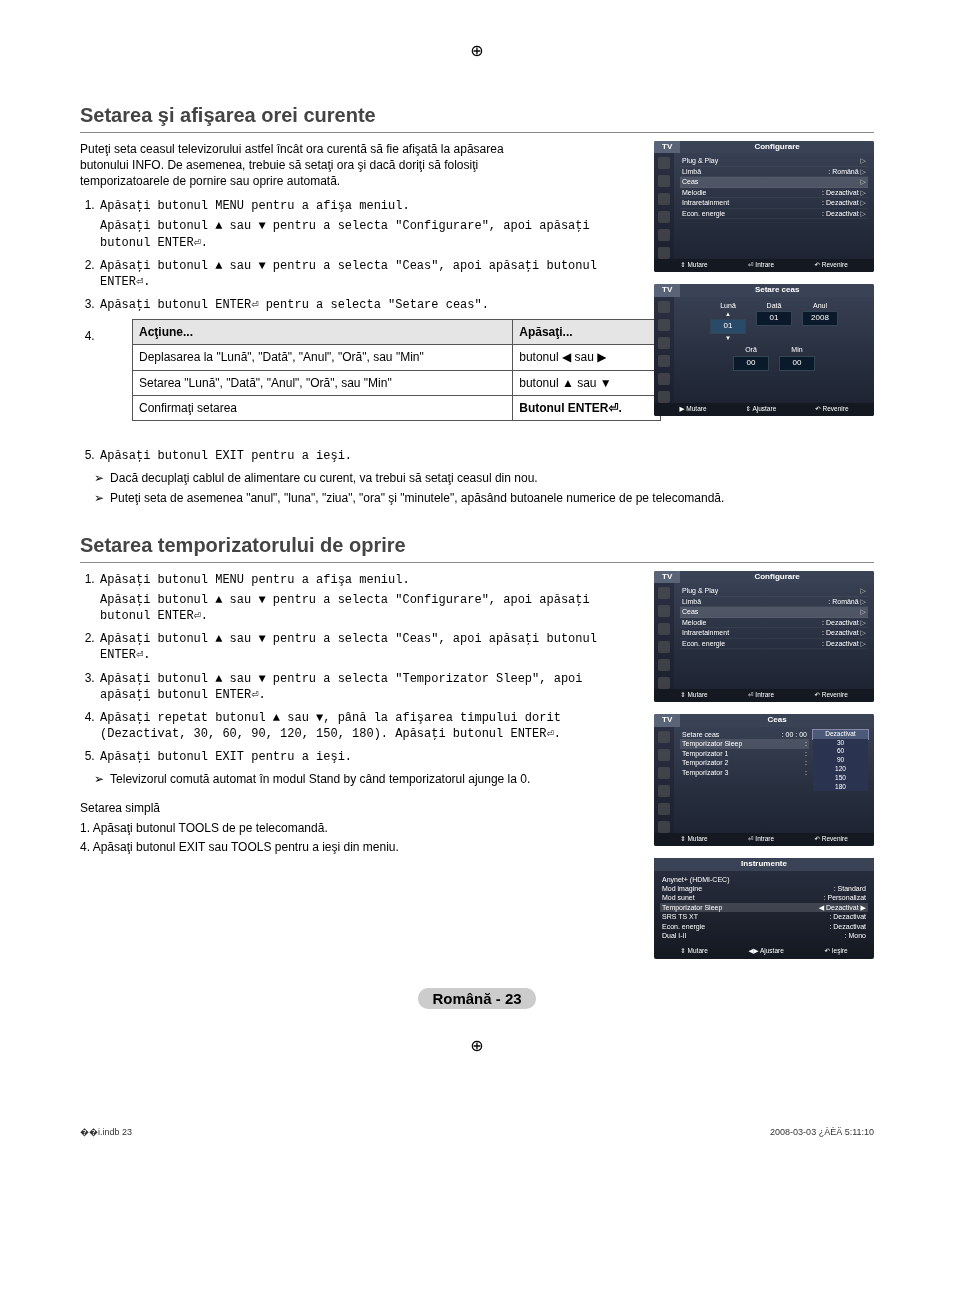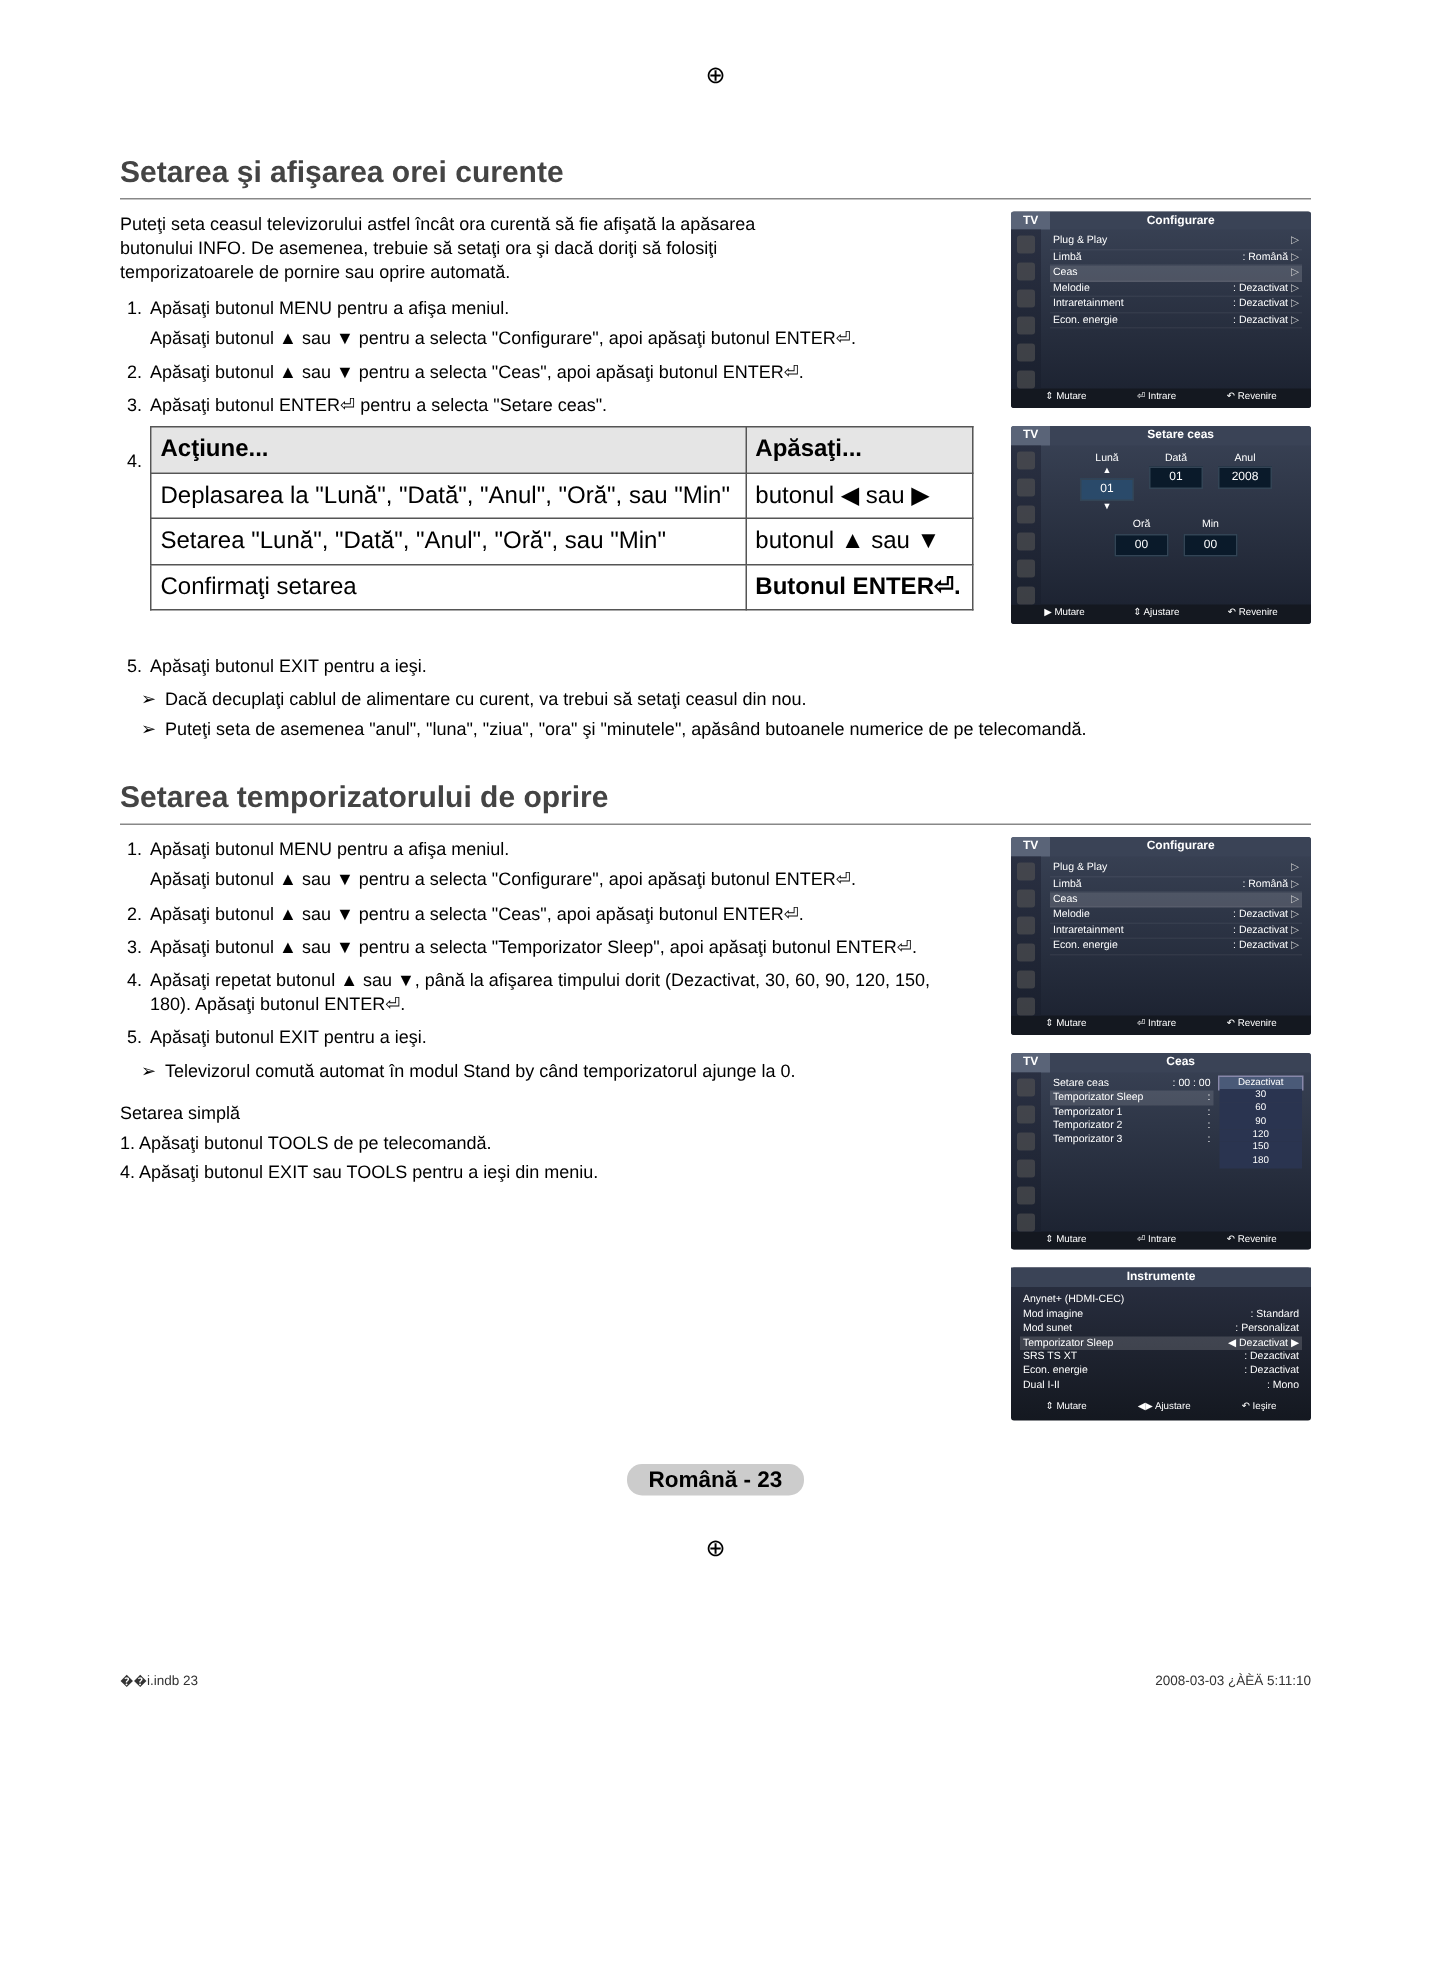--- a/index.html
+++ b/index.html
@@ -2,27 +2,27 @@
 <html><head>
 <meta charset="utf-8">
 <style>
   * { box-sizing: border-box; margin: 0; padding: 0; }
   body { font-family: Arial, Helvetica, sans-serif; background: #fff; color: #000; width: 954px; margin: 0 auto; padding: 40px 80px; font-size: 11px; line-height: 1.35; }
   .reg-mark { text-align: center; font-size: 16px; margin-bottom: 40px; }
   h1 { font-size: 20px; font-weight: bold; color: #444; border-bottom: 1px solid #888; padding-bottom: 3px; margin-bottom: 8px; }
   .intro { font-weight: normal; font-size: 12px; margin-bottom: 8px; max-width: 430px; }
   .content-row { display: flex; gap: 25px; margin-bottom: 20px; }
   .text-col { flex: 1; }
-  .screens-col { width: 200px; display: flex; flex-direction: column; gap: 12px; }
+  .screens-col { width: 220px; display: flex; flex-direction: column; gap: 12px; }
   ol.steps { margin-left: 18px; font-size: 12px; }
   ol.steps > li { padding-left: 2px; margin-bottom: 6px; }
-  ol.steps p { margin-bottom: 4px; }
+  ol.steps p { margin-bottom: 4px; font-family: Liberation Mono, monospace; }
   .note { display: flex; gap: 6px; font-size: 12px; margin-left: 14px; margin-bottom: 4px; }
   .note-icon { flex-shrink: 0; }
-  table.action-table { width: 100%; border-collapse: collapse; margin-top: 4px; font-size: 16px; }
+  table.action-table { width: 100%; border-collapse: collapse; margin-top: 4px; font-size: 12px; margin-left: 32px; }
   table.action-table th, table.action-table td { border: 1px solid #555; padding: 4px 6px; text-align: left; vertical-align: top; }
   table.action-table th { background: #e5e5e5; font-weight: bold; }
   .tv-panel { background: linear-gradient(#3a4356, #1a202e); color: #fff; font-size: 7px; border-radius: 2px; overflow: hidden; }
   .tv-title-row { display: flex; align-items: center; }
   .tv-tab { background: #5a6478; padding: 1px 8px; font-weight: bold; font-size: 8px; }
   .tv-header { flex: 1; text-align: center; background: #3a4356; padding: 1px 0; font-weight: bold; font-size: 8px; }
   .tv-body { display: flex; min-height: 95px; }
   .tv-sidebar { width: 20px; background: linear-gradient(#2a3042,#1a202e); display: flex; flex-direction: column; align-items: center; padding-top: 4px; gap: 6px; }
   .sb-icon { width: 12px; height: 12px; background: #555; border-radius: 2px; opacity:.6;}
   .tv-main { flex: 1; padding: 3px 6px; }

